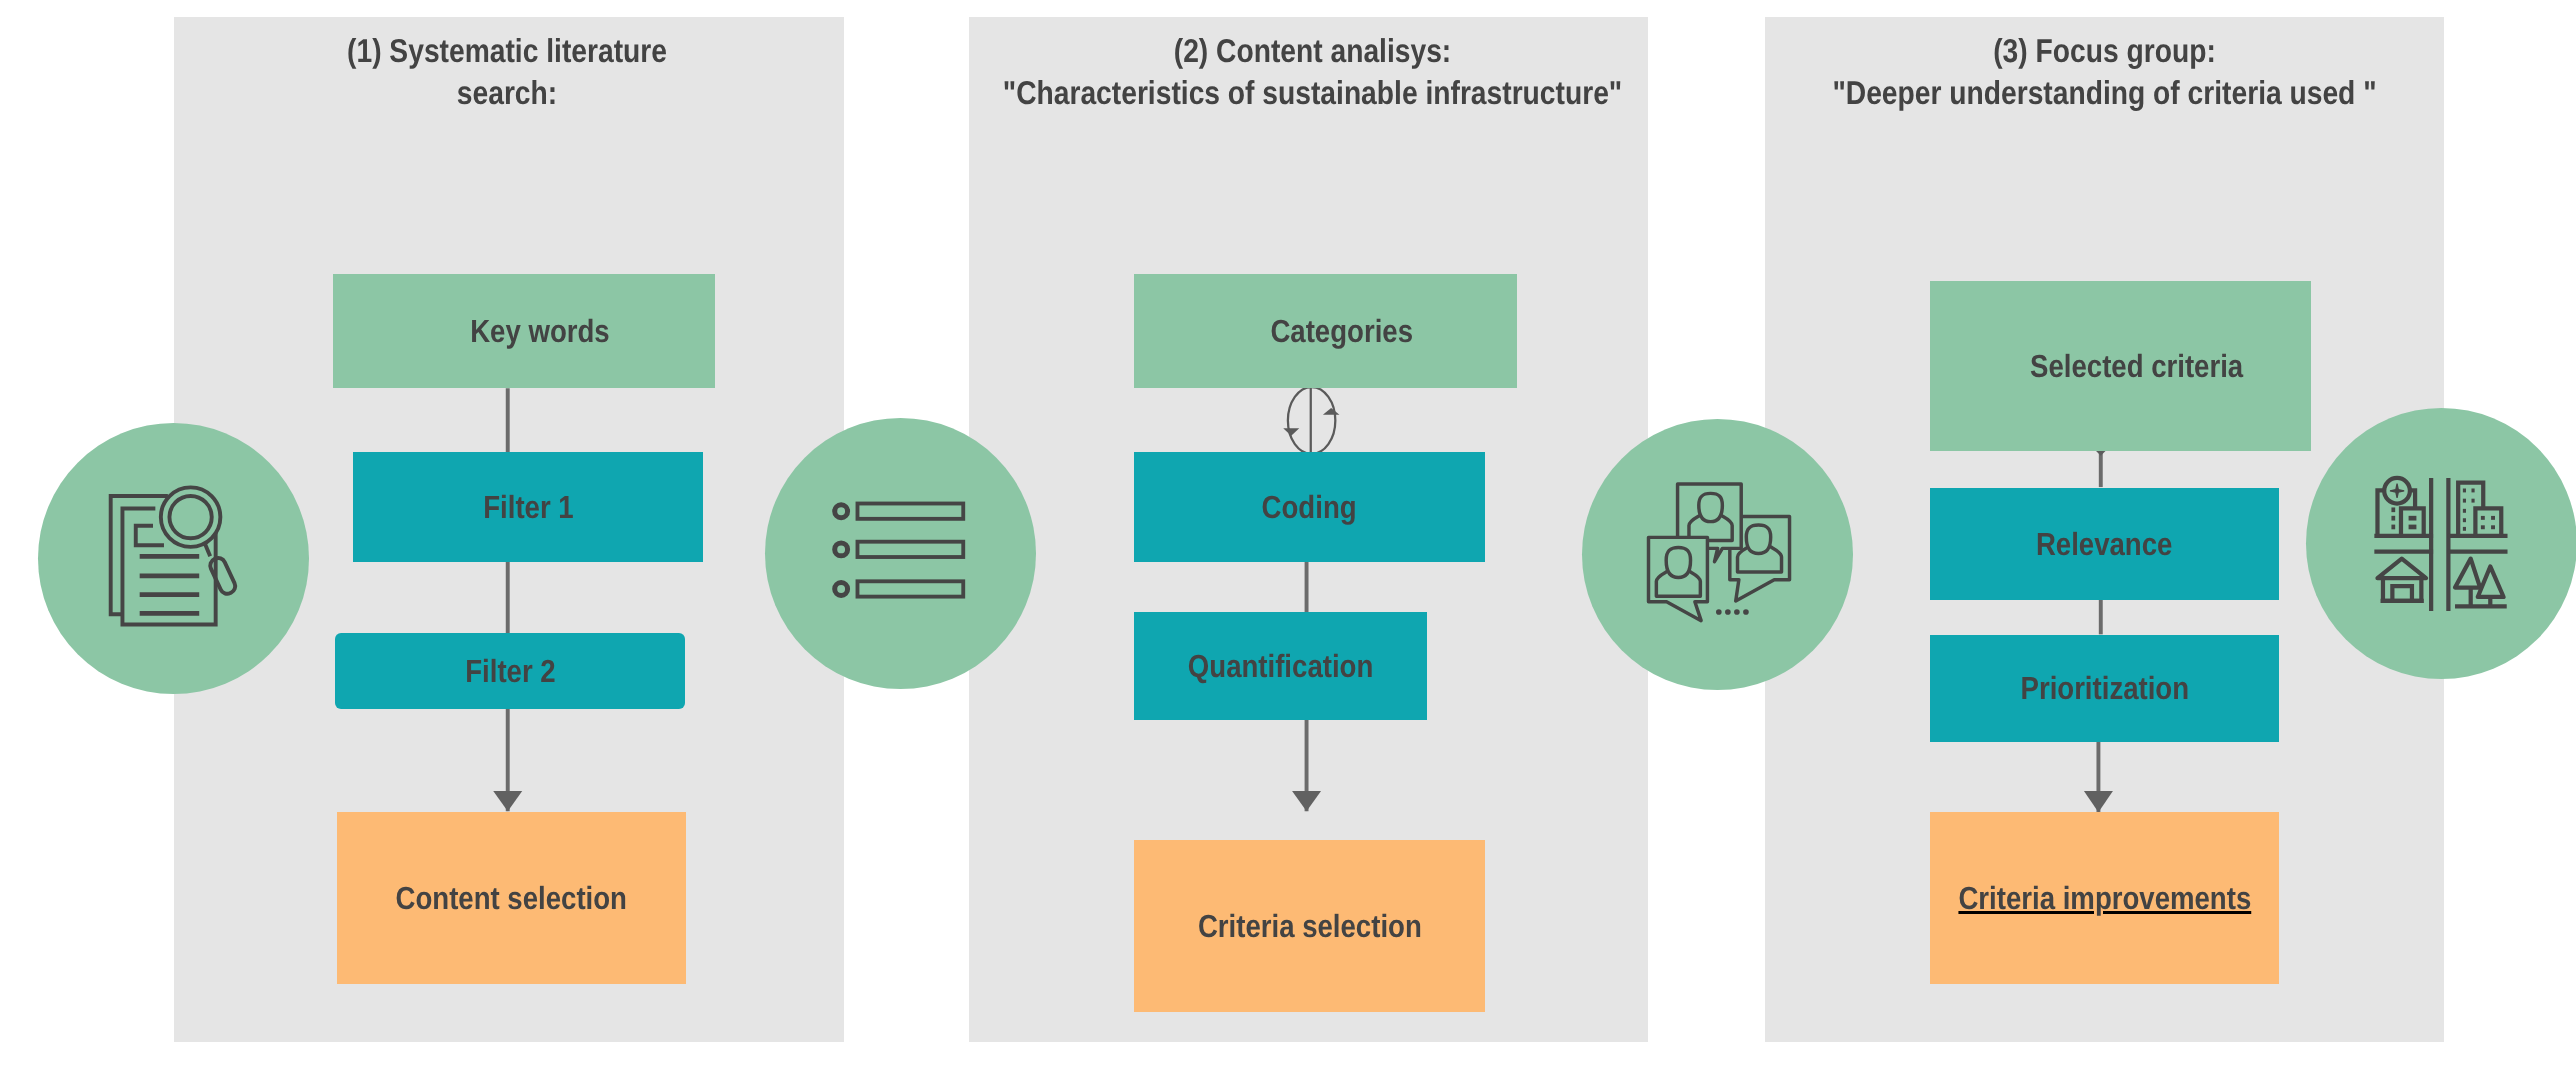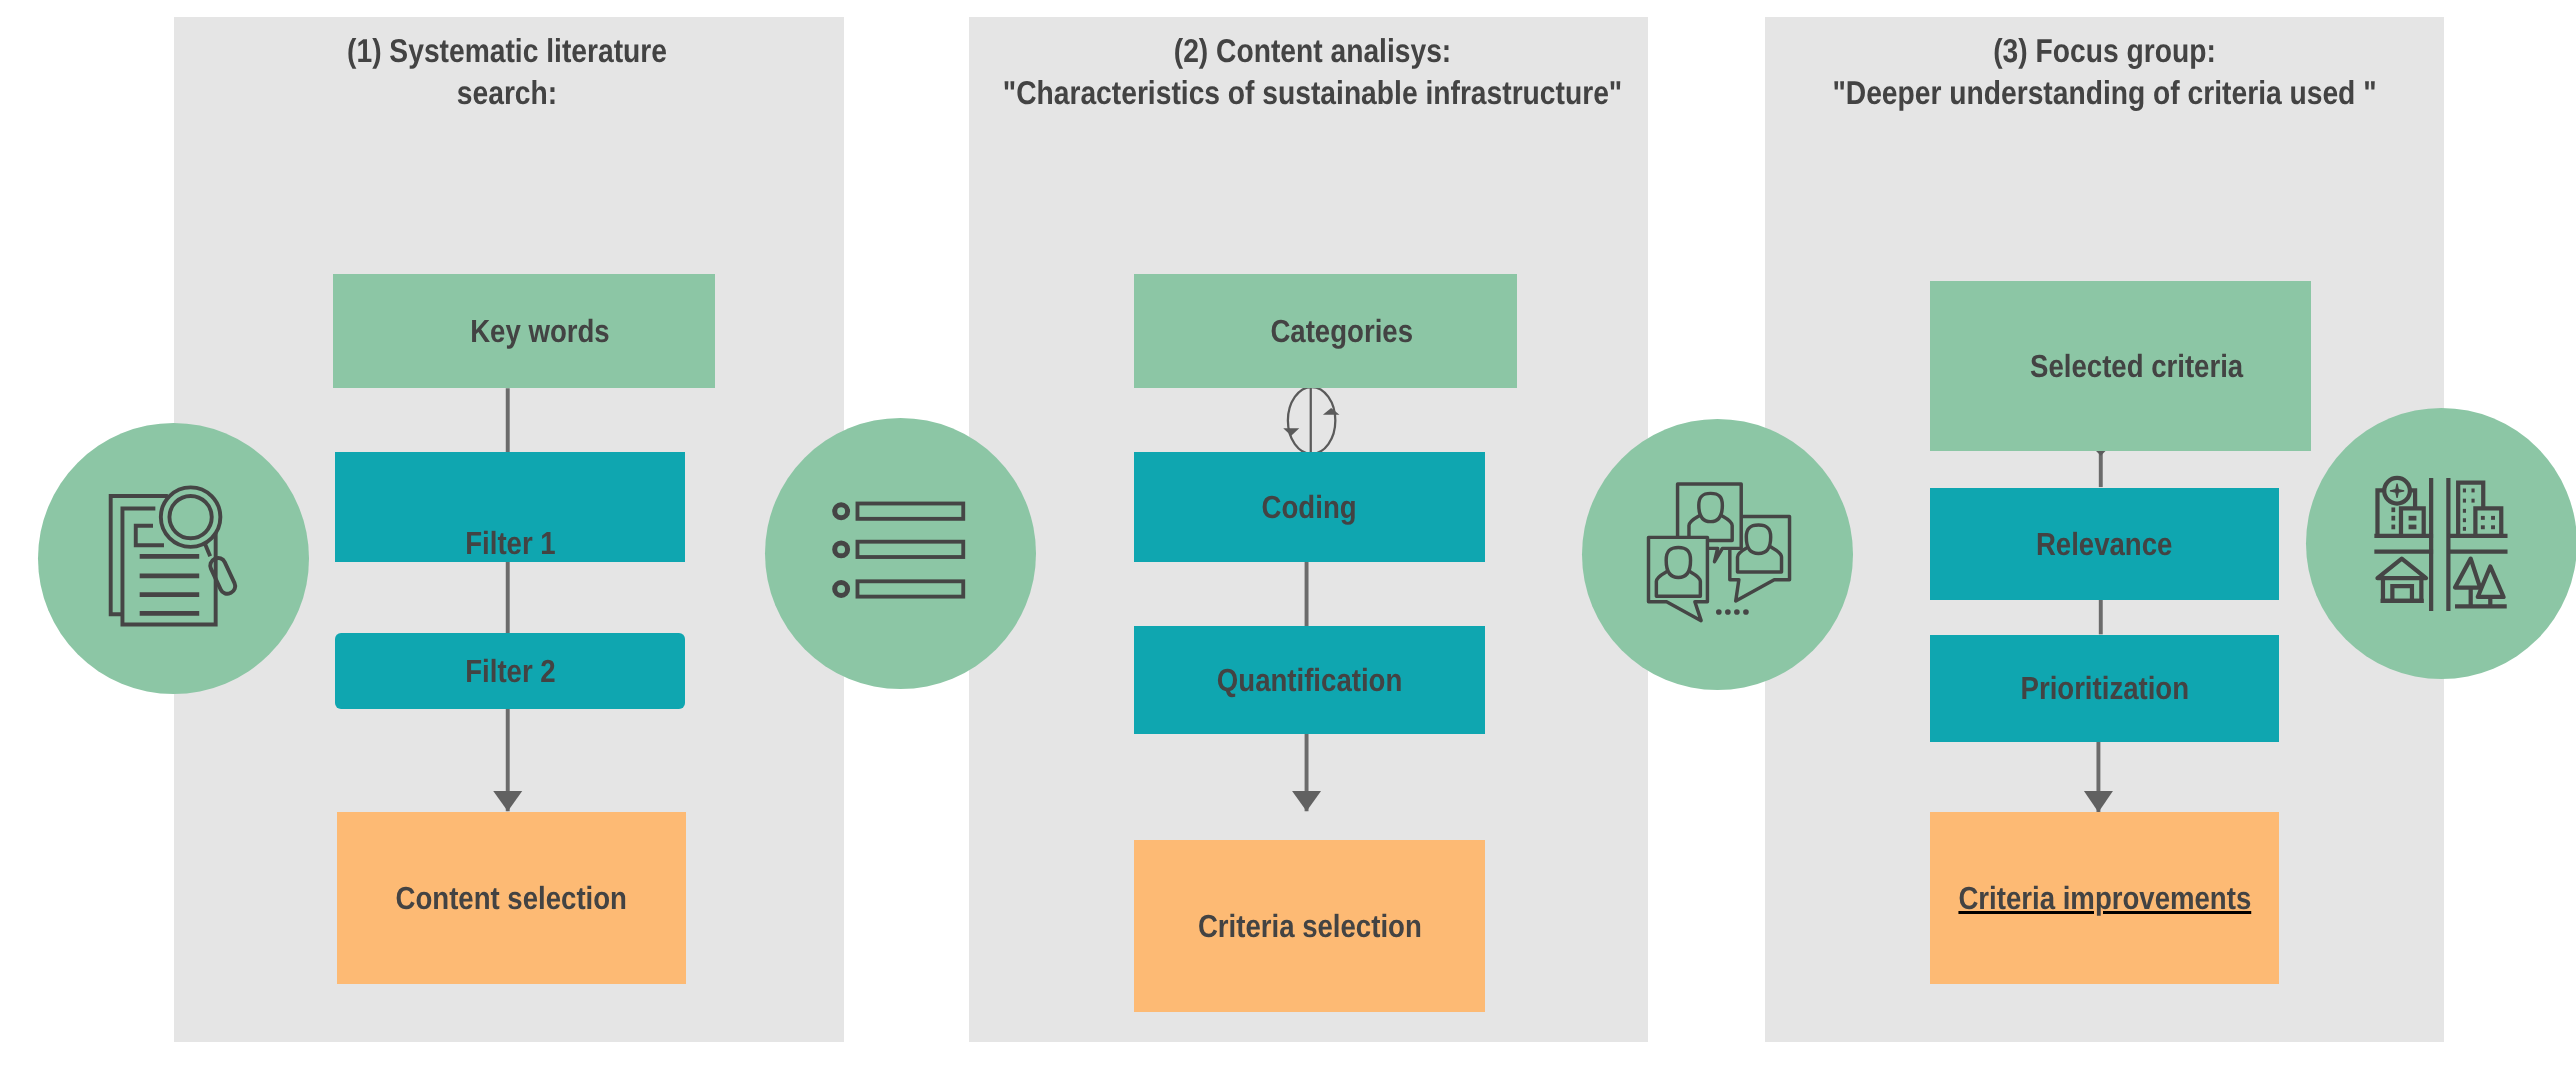--- a/index.html
+++ b/index.html
@@ -32,21 +32,21 @@
   </div>
 
   <svg class="conn" style="left:439px;top:368px;width:110px;height:470px;" viewBox="0 0 140 600">
     <line x1="62" y1="26" x2="62" y2="566" stroke="#6b6b6b" stroke-width="5"></line>
     <polygon points="43.5,540 80.5,540 62,566" fill="#616161"></polygon>
   </svg>
 
   <div class="nodebox green" style="left:313px;top:274px;width:350px;height:114px;">
     <div class="lbl">Key words</div>
   </div>
-  <div class="nodebox teal" style="left:315px;top:452px;width:350px;height:110px;align-items:flex-end;">
+  <div class="nodebox teal" style="left:333px;top:452px;width:350px;height:110px;">
     <div class="lbl">Filter 1</div>
   </div>
   <div class="nodebox teal" style="left:315px;top:633px;width:350px;height:76px;border-radius:6px;">
     <div class="lbl">Filter 2</div>
   </div>
   <div class="nodebox purple" style="left:317px;top:812px;width:349px;height:172px;">
     <div class="lbl">Content selection</div>
   </div>
 
   <div class="panel" style="left:949px;top:16.5px;width:679px;height:1025px;"></div>
@@ -66,21 +66,21 @@
     <polygon points="-1,57.9 19.6,57.9 9.3,67.6" fill="#5a5a5a"></polygon>
     <polygon points="50,40.5 71.3,40.5 60.6,31.8" fill="#5a5a5a"></polygon>
   </svg>
 
   <div class="nodebox green" style="left:1114px;top:274px;width:351px;height:114px;">
     <div class="lbl">Categories</div>
   </div>
   <div class="nodebox teal" style="left:1114px;top:452px;width:351px;height:110px;">
     <div class="lbl">Coding</div>
   </div>
-  <div class="nodebox teal" style="left:1114px;top:626px;width:351px;height:108px;justify-content:center;">
+  <div class="nodebox teal" style="left:1114px;top:612px;width:293px;height:108px;justify-content:center;">
     <div class="lbl">Quantification</div>
   </div>
   <div class="nodebox purple" style="left:1114px;top:840px;width:351px;height:172px;">
     <div class="lbl">Criteria selection</div>
   </div>
 
   <div class="panel" style="left:1745px;top:16.5px;width:679px;height:1025px;"></div>
   <div class="panel-heading" style="left:1614px;top:30px;width:941px;">
     <span>(3) Focus group:</span>
     <span>"Deeper understanding of criteria used "</span>

